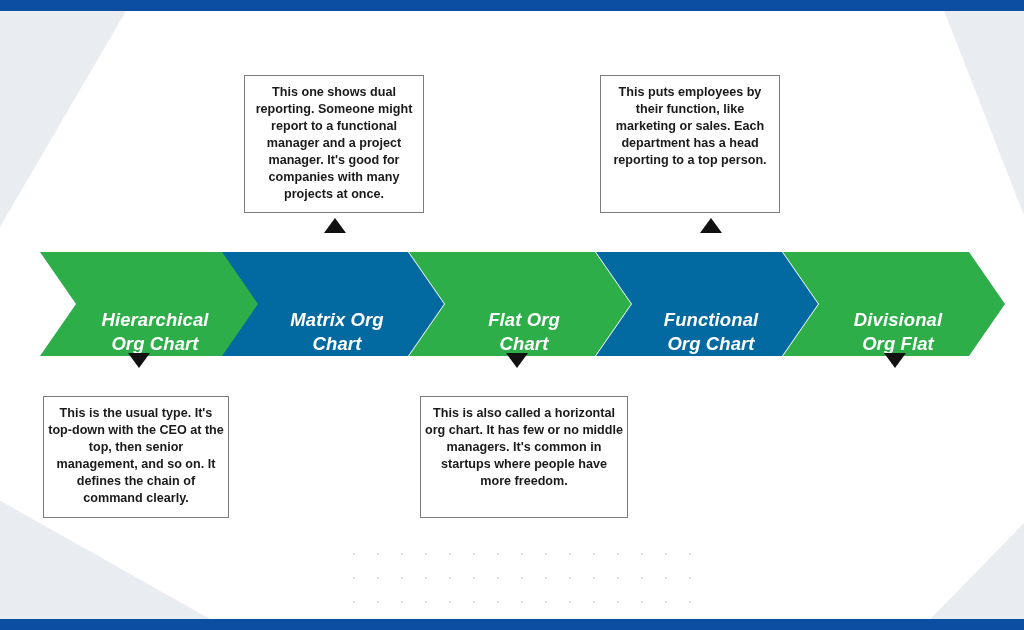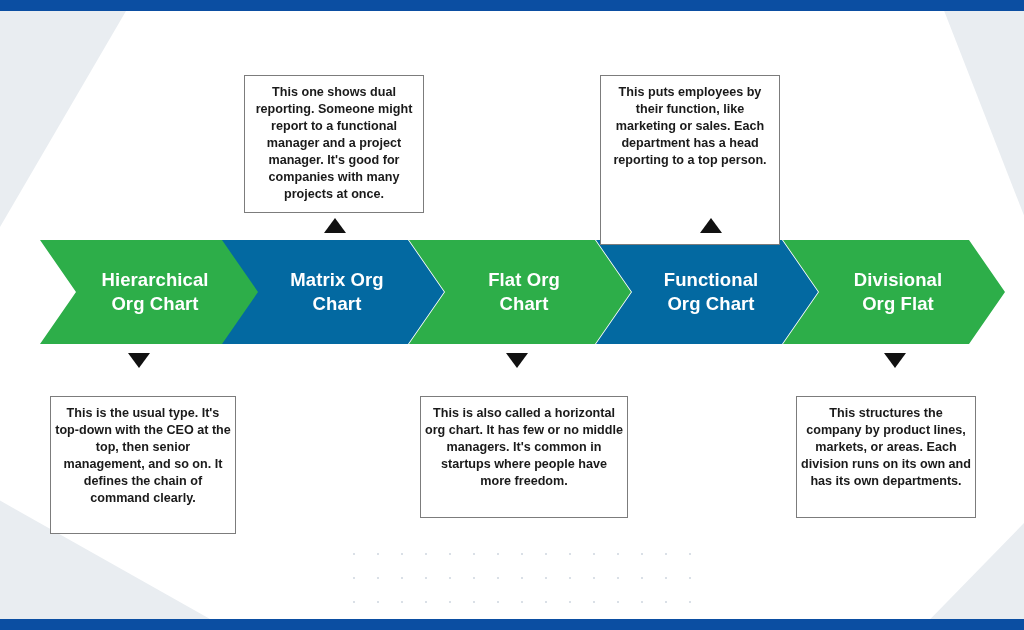--- a/index.html
+++ b/index.html
@@ -80,26 +80,27 @@
   #chevron-band {
     position: absolute;
     top: 240px;
     left: 0;
     width: 1024px;
     height: 104px;
     z-index: 3;
   }
   .chevron {
     position: absolute;
-    top: 0;
+    top: 12px;
     height: 104px;
     display: flex;
-    align-items: center;
+    align-items: flex-end;
     justify-content: center;
     clip-path: polygon(0 0, calc(100% - 36px) 0, 100% 50%, calc(100% - 36px) 100%, 0 100%, 36px 50%);
+    font-style: italic;
   }
   .chevron.green { background: #2DAE49; }
   .chevron.blue  { background: #0369a1; }
 
   .chevron-label {
     color: #ffffff;
     font-size: 18.5px;
     font-weight: bold;
     line-height: 1.3;
     text-align: center;
@@ -157,21 +158,21 @@
   <div class="deco deco-tr"></div>
   <div class="deco deco-bl"></div>
   <div class="deco deco-br1"></div>
   <div class="deco deco-br2"></div>
   <div class="dotgrid"></div>
 
   <div class="callout" style="left:244px; top:75px; width:180px; height:138px;">
     <div class="callout-text">This one shows dual reporting. Someone might report to a functional manager and a project manager. It's good for companies with many projects at once.</div>
   </div>
 
-  <div class="callout" style="left:600px; top:75px; width:180px; height:170px;">
+  <div class="callout" style="left:600px; top:75px; width:180px; height:138px;">
     <div class="callout-text">This puts employees by their function, like marketing or sales. Each department has a head reporting to a top person.</div>
   </div>
 
   <div class="arrow arrow-up" style="left:324px; top:218px;"></div>
   <div class="arrow arrow-up" style="left:700px; top:218px;"></div>
 
   <div id="chevron-band">
 
     <div class="chevron green" style="left:40px; width:222px;">
       <span class="chevron-label">Hierarchical
@@ -197,25 +198,22 @@
       <span class="chevron-label">Divisional
 Org Flat</span>
     </div>
 
   </div>
 
   <div class="arrow arrow-down" style="left:128px; top:353px;"></div>
   <div class="arrow arrow-down" style="left:506px; top:353px;"></div>
   <div class="arrow arrow-down" style="left:884px; top:353px;"></div>
 
-  <div class="callout" style="left:50px; top:396px; width:186px; height:138px;">
+  <div class="callout" style="left:43px; top:396px; width:186px; height:122px;">
     <div class="callout-text">This is the usual type. It's top-down with the CEO at the top, then senior management, and so on. It defines the chain of command clearly.</div>
   </div>
 
   <div class="callout" style="left:420px; top:396px; width:208px; height:122px;">
     <div class="callout-text">This is also called a horizontal org chart. It has few or no middle managers. It's common in startups where people have more freedom.</div>
   </div>
 
-  <div class="callout" style="left:796px; top:396px; width:180px; height:122px;">
-    <div class="callout-text">This structures the company by product lines, markets, or areas. Each division runs on its own and has its own departments.</div>
-  </div>
 
 </div>
 
 </body></html>

